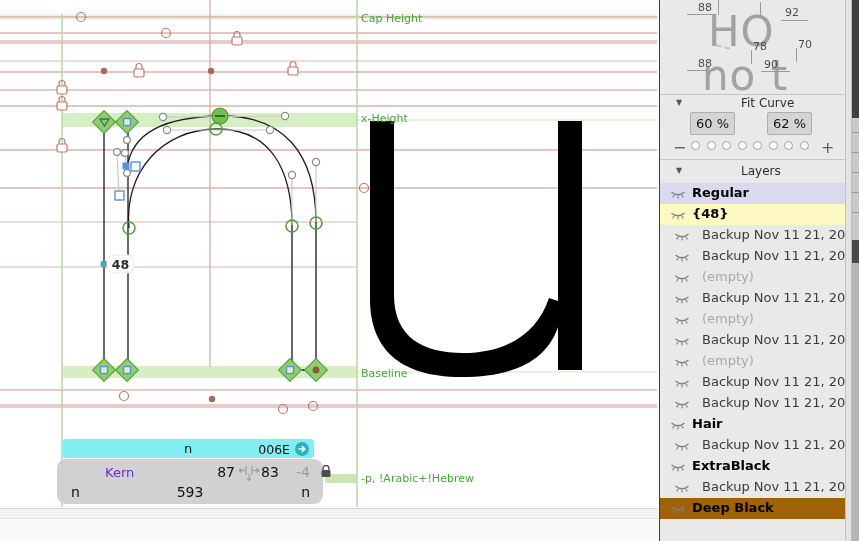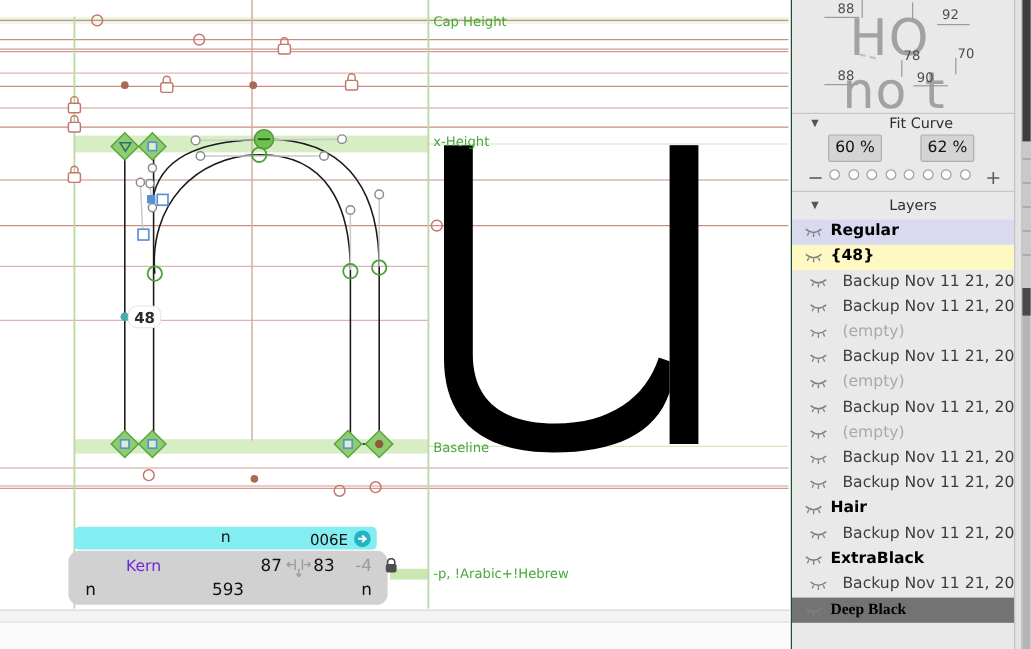--- a/index.html
+++ b/index.html
@@ -69,21 +69,21 @@
   .layer-row { position:relative; height:21px; width:186px; overflow:hidden; white-space:nowrap;
                font-size:13px; color:#3c3c3c; }
   .layer-row .eye { position:absolute; left:10px; top:5px; }
   .layer-row .lbl { position:absolute; left:32px; top:2px; }
   .layer-row.t-backup .eye, .layer-row.t-empty .eye { left:14px; }
   .layer-row.t-backup .lbl, .layer-row.t-empty .lbl { left:42px; }
   .layer-row.t-master .lbl, .layer-row.t-brace .lbl { font-weight:bold; color:#000; }
   .layer-row.t-empty .lbl { color:#a9a9a9; }
   .layer-row.s-active   { background:#d9d9f0; }
   .layer-row.s-selected { background:#fef9c3; }
-  .layer-row.s-green    { background:#737373;font-family:Liberation Serif, serif; }
+  .layer-row.s-green    { background:#a16207; }
 
   
   .scrolltrack { position:absolute; left:845px; top:0; width:7px; height:541px;
                  background:#e3e3e3; border-left:1px solid #c2c2c2; border-right:1px solid #bdbdbd; }
   .farstrip { position:absolute; left:852px; top:0; width:7px; height:541px; background:#b5b5b5; }
   .fs-a { position:absolute; left:0; top:0; width:7px; height:118px; background:#3f3f3f; }
   .fs-b { position:absolute; left:0; top:118px; width:7px; height:122px; background:#c9c9c9; }
   .fs-b i { position:absolute; left:0; width:7px; border-top:1px solid #9a9a9a; display:block; }
   .fs-c { position:absolute; left:0; top:240px; width:7px; height:23px; background:#4a4a4a; }
 </style>

